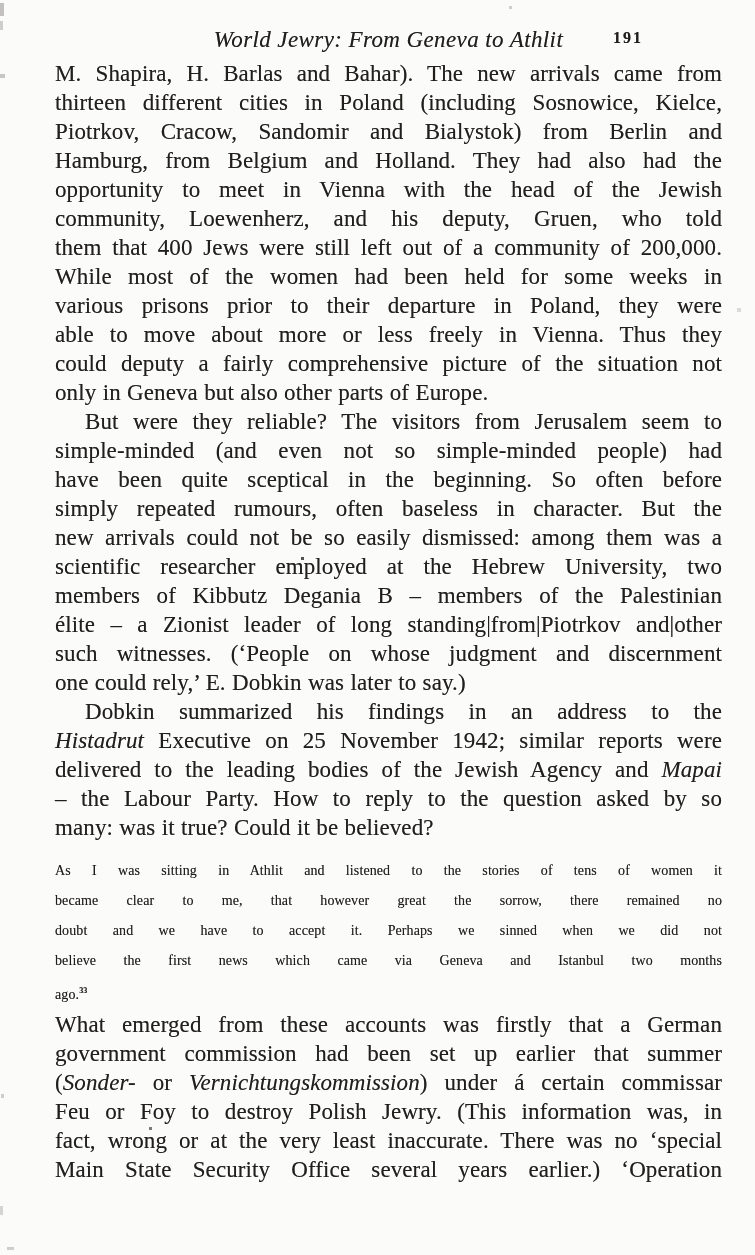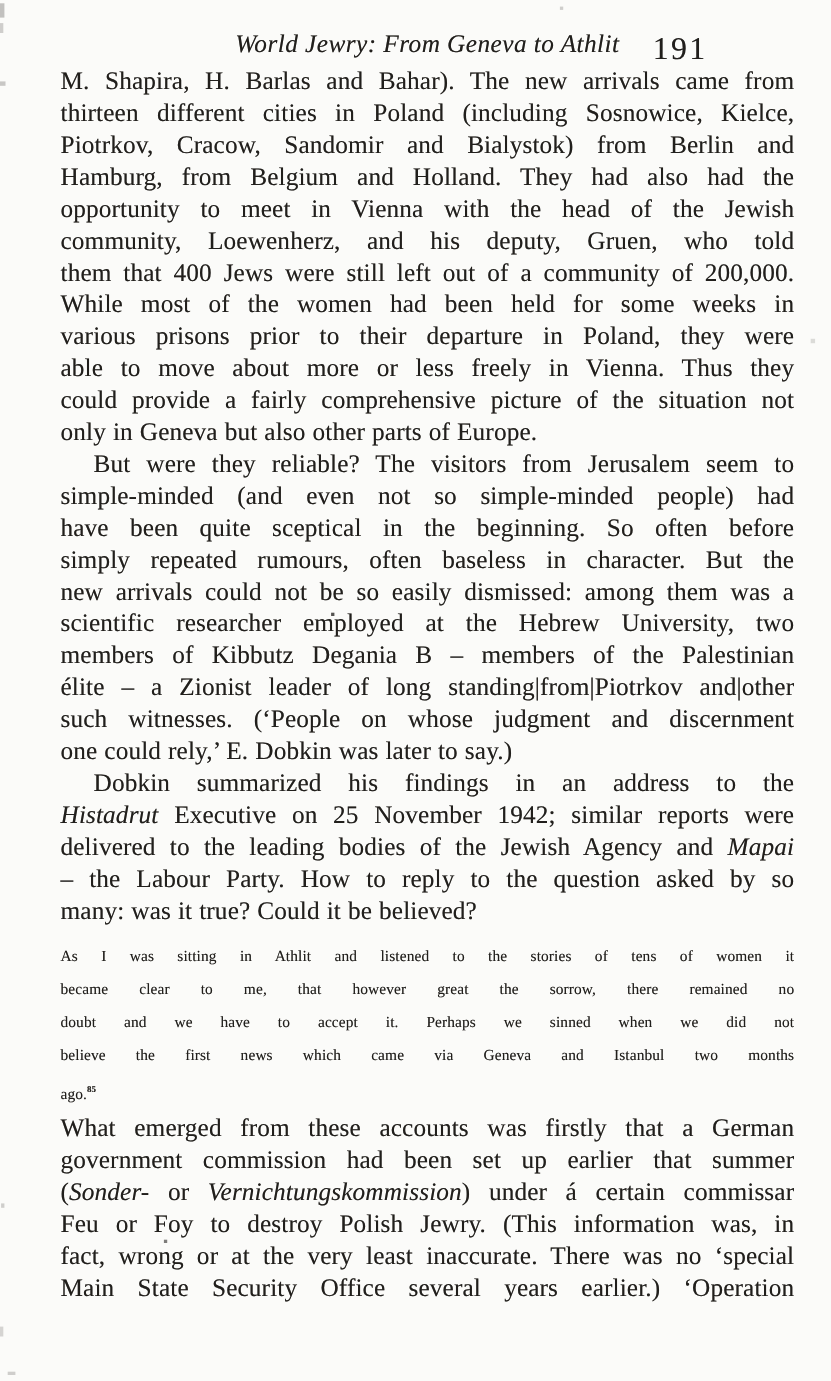--- a/index.html
+++ b/index.html
@@ -16,21 +16,21 @@
   .header { position: absolute; top: 27px; left: 55px; width: 667px; height: 32px; }
   .header-title {
     font-style: italic;
     font-size: 23px;
     text-align: center;
     letter-spacing: 0.4px;
     text-shadow: 0 0 0.6px rgba(32,30,28,.55);
   }
   .page-number {
     position: absolute; top: 29px; right: 112px;
-    font-size: 29px; font-weight: normal;
+    font-size: 16px; font-weight: bold;
     letter-spacing: 2px;
     font-variant-numeric: oldstyle-nums;
     text-shadow: 0 0 0.6px rgba(32,30,28,.55);
     text-align: center;
   }
   
   .text-block { position: absolute; top: 59px; left: 55px; width: 667px; }
   .para { margin: 0; }
   .para-quote { margin-top: 14px; }
   .body-size { font-size: 23px; }
@@ -73,21 +73,21 @@
         <div class="ln"><span>M. Shapira, H. Barlas and Bahar). The new arrivals came from</span></div>
         <div class="ln"><span>thirteen different cities in Poland (including Sosnowice, Kielce,</span></div>
         <div class="ln"><span>Piotrkov, Cracow, Sandomir and Bialystok) from Berlin and</span></div>
         <div class="ln"><span>Hamburg, from Belgium and Holland. They had also had the</span></div>
         <div class="ln"><span>opportunity to meet in Vienna with the head of the Jewish</span></div>
         <div class="ln"><span>community, Loewenherz, and his deputy, Gruen, who told</span></div>
         <div class="ln"><span>them that 400 Jews were still left out of a community of 200,000.</span></div>
         <div class="ln"><span>While most of the women had been held for some weeks in</span></div>
         <div class="ln"><span>various prisons prior to their departure in Poland, they were</span></div>
         <div class="ln"><span>able to move about more or less freely in Vienna. Thus they</span></div>
-        <div class="ln"><span>could provide a fairly comprehensive picture of the situation not</span></div>
+        <div class="ln"><span>could deputy a fairly comprehensive picture of the situation not</span></div>
         <div class="ln ln-last"><span>only in Geneva but also other parts of Europe.</span></div>
       </div>
     <div class="para body-size">
         <div class="ln ln-indent"><span>But were they reliable? The visitors from Jerusalem seem to</span></div>
         <div class="ln"><span>simple-minded (and even not so simple-minded people) had</span></div>
         <div class="ln"><span>have been quite sceptical in the beginning. So often before</span></div>
         <div class="ln"><span>simply repeated rumours, often baseless in character. But the</span></div>
         <div class="ln"><span>new arrivals could not be so easily dismissed: among them was a</span></div>
         <div class="ln"><span>scientific researcher employed at the Hebrew University, two</span></div>
         <div class="ln"><span>members of Kibbutz Degania B – members of the Palestinian</span></div>
@@ -100,21 +100,21 @@
         <div class="ln"><span class="it">Histadrut</span><span> Executive on 25 November 1942; similar reports were</span></div>
         <div class="ln"><span>delivered to the leading bodies of the Jewish Agency and </span><span class="it">Mapai</span></div>
         <div class="ln"><span>– the Labour Party. How to reply to the question asked by so</span></div>
         <div class="ln ln-last"><span>many: was it true? Could it be believed?</span></div>
       </div>
     <div class="para quote-size para-quote">
         <div class="ln"><span>As I was sitting in Athlit and listened to the stories of tens of women it</span></div>
         <div class="ln"><span>became clear to me, that however great the sorrow, there remained no</span></div>
         <div class="ln"><span>doubt and we have to accept it. Perhaps we sinned when we did not</span></div>
         <div class="ln"><span>believe the first news which came via Geneva and Istanbul two months</span></div>
-        <div class="ln ln-last"><span>ago.</span><span class="sup">85</span></div>
+        <div class="ln ln-last"><span>ago.</span><span class="sup">33</span></div>
       </div>
     <div class="para body-size">
         <div class="ln"><span>What emerged from these accounts was firstly that a German</span></div>
         <div class="ln"><span>government commission had been set up earlier that summer</span></div>
         <div class="ln"><span>(</span><span class="it">Sonder-</span><span> or </span><span class="it">Vernichtungskommission</span><span>) under á certain commissar</span></div>
         <div class="ln"><span>Feu or Foy to destroy Polish Jewry. (This information was, in</span></div>
         <div class="ln"><span>fact, wrong or at the very least inaccurate. There was no ‘special</span></div>
         <div class="ln"><span>Main State Security Office several years earlier.) ‘Operation</span></div>
       </div>
   </div>

